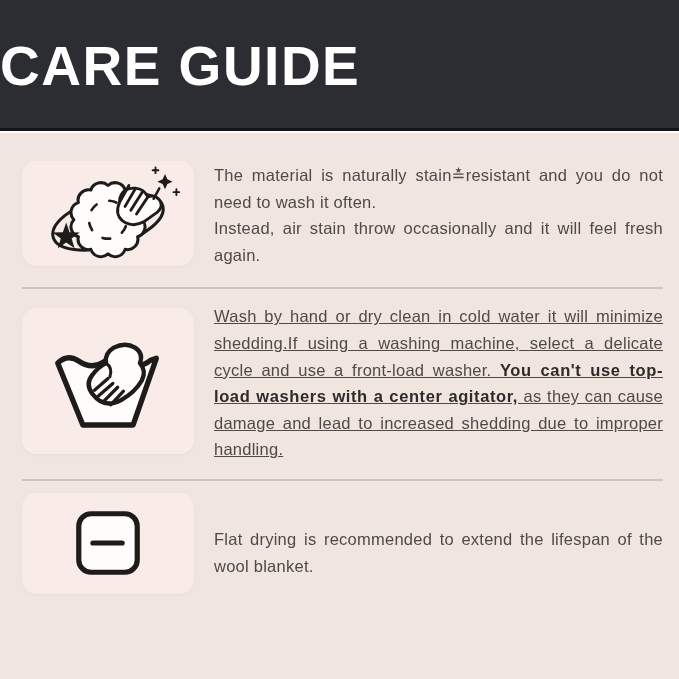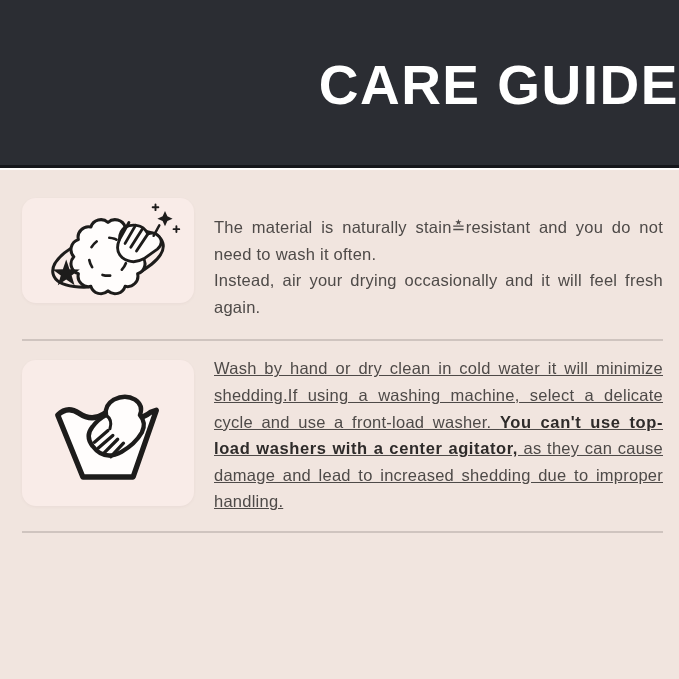--- a/index.html
+++ b/index.html
@@ -4,22 +4,22 @@
 <style>
   html,body{margin:0;padding:0;}
   body{
     width:679px;height:679px;overflow:hidden;
     font-family:"Liberation Sans",sans-serif;
     background:#f1e5df;
     position:relative;
   }
   
   .header{
-    height:165px;background:#2b2d33;
-    display:flex;align-items:center;justify-content:flex-end;
+    height:128px;background:#2b2d33;
+    display:flex;align-items:center;justify-content:flex-start;
     padding-top:4px;box-sizing:border-box;
   }
   .header-title{
     color:#ffffff;font-size:55px;font-weight:700;
     letter-spacing:1.5px;
   }
   .header-edge-dark{height:3px;background:#15161a;}
   .header-edge-light{height:2px;background:#fffdfc;}
   
   .main{
@@ -34,21 +34,21 @@
     box-sizing:border-box;
   }
   .card-1{height:105px;}
   .card-2{height:146px;}
   .card-3{height:101px;}
   .text-col{
     flex:1;color:#4e4a48;font-size:16.5px;line-height:26.6px;
     letter-spacing:0.25px;text-align:justify;
   }
   .text-col p{margin:0;}
-  .row-1 .text-col{margin-top:16px;}
+  .row-1 .text-col{margin-top:1px;}
   .row-2 .text-col{margin-top:-5px;text-decoration:underline;}
   .row-3 .text-col{margin-top:33px;}
   .bold-seg{font-weight:700;color:#2e2b2a;letter-spacing:0.6px;}
   .divider{height:2px;background:#cfc4bf;border:none;width:641px;margin:0;}
   .divider-1{margin-top:19px;margin-bottom:19px;}
   .divider-2{margin-top:16px;margin-bottom:12px;}
   svg{display:block;}
   .stroke{fill:none;stroke:#1d1c1b;stroke-linecap:round;stroke-linejoin:round;}
   .fillwhite{fill:#fffdfc;stroke:#1d1c1b;stroke-linejoin:round;}
   .filldark{fill:#1d1c1b;stroke:none;}
@@ -87,21 +87,21 @@
 
         <path class="filldark" d="M140,10 L142.5,15.5 L148,18 L142.5,20.5 L140,26 L137.5,20.5 L132,18 L137.5,15.5 Z"></path>
         <path class="stroke" stroke-width="2" d="M149,29 L155,29 M152,26 L152,32"></path>
         <path class="stroke" stroke-width="2" d="M127,6 L133,6 M130,3 L130,9"></path>
 
         <path class="filldark" d="M36,61 L39.5,71.1 L50.3,71.4 L41.7,77.9 L44.8,88.1 L36,82 L27.2,88.1 L30.3,77.9 L21.7,71.4 L32.5,71.1 Z"></path>
       </svg>
     </div>
     <div class="text-col">
       <p>The material is naturally stain≛resistant and you do not need to wash it often.</p>
-      <p>Instead, air your drying occasionally and it will feel fresh again.</p>
+      <p>Instead, air stain throw occasionally and it will feel fresh again.</p>
     </div>
   </div>
 
   <hr class="divider divider-1">
 
   <div class="row row-2">
     <div class="card card-2">
       <svg width="116" height="102" viewBox="0 0 120 105">
 
         <path class="fillwhite" stroke-width="5.5" d="M8,34 Q18,24 30,32 Q43,41 55,33 Q67,25 79,33 Q92,41 104,31 L110,29 L86,98 L34,98 Z"></path>
@@ -114,14 +114,25 @@
         <path class="stroke" stroke-width="3.2" d="M58,34 Q65,39 62,48"></path>
       </svg>
     </div>
     <div class="text-col">
       <p><span>Wash by hand or dry clean in cold water it will minimize shedding.If using a washing machine, select a delicate cycle and use a front-load washer. </span><span class="bold-seg">You can't use top-load washers with a center agitator,</span><span> as they can cause damage and lead to increased shedding due to improper handling.</span></p>
     </div>
   </div>
 
   <hr class="divider divider-2">
 
+  <div class="row row-3">
+    <div class="card card-3">
+      <svg width="66" height="66" viewBox="0 0 70 70">
+        <rect class="fillwhite" x="4" y="4" width="62" height="62" rx="13" stroke-width="5.5"></rect>
+        <path class="stroke" stroke-width="5.5" d="M19,35 L50,35"></path>
+      </svg>
+    </div>
+    <div class="text-col">
+      <p>Flat drying is recommended to extend the lifespan of the wool blanket.</p>
+    </div>
+  </div>
 
 </div>
 
 </body></html>

